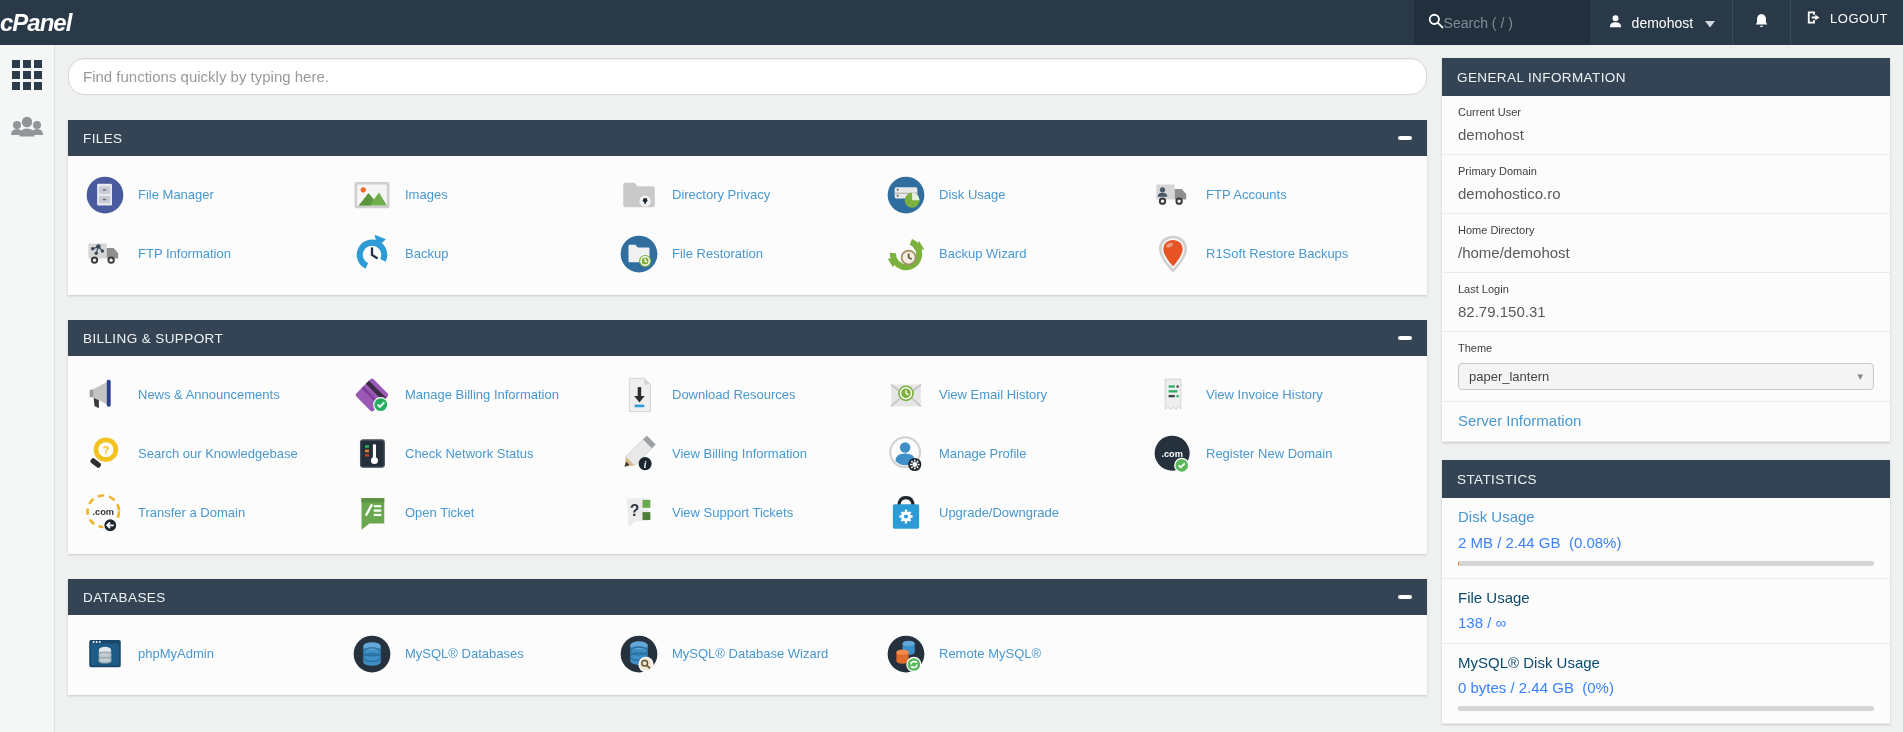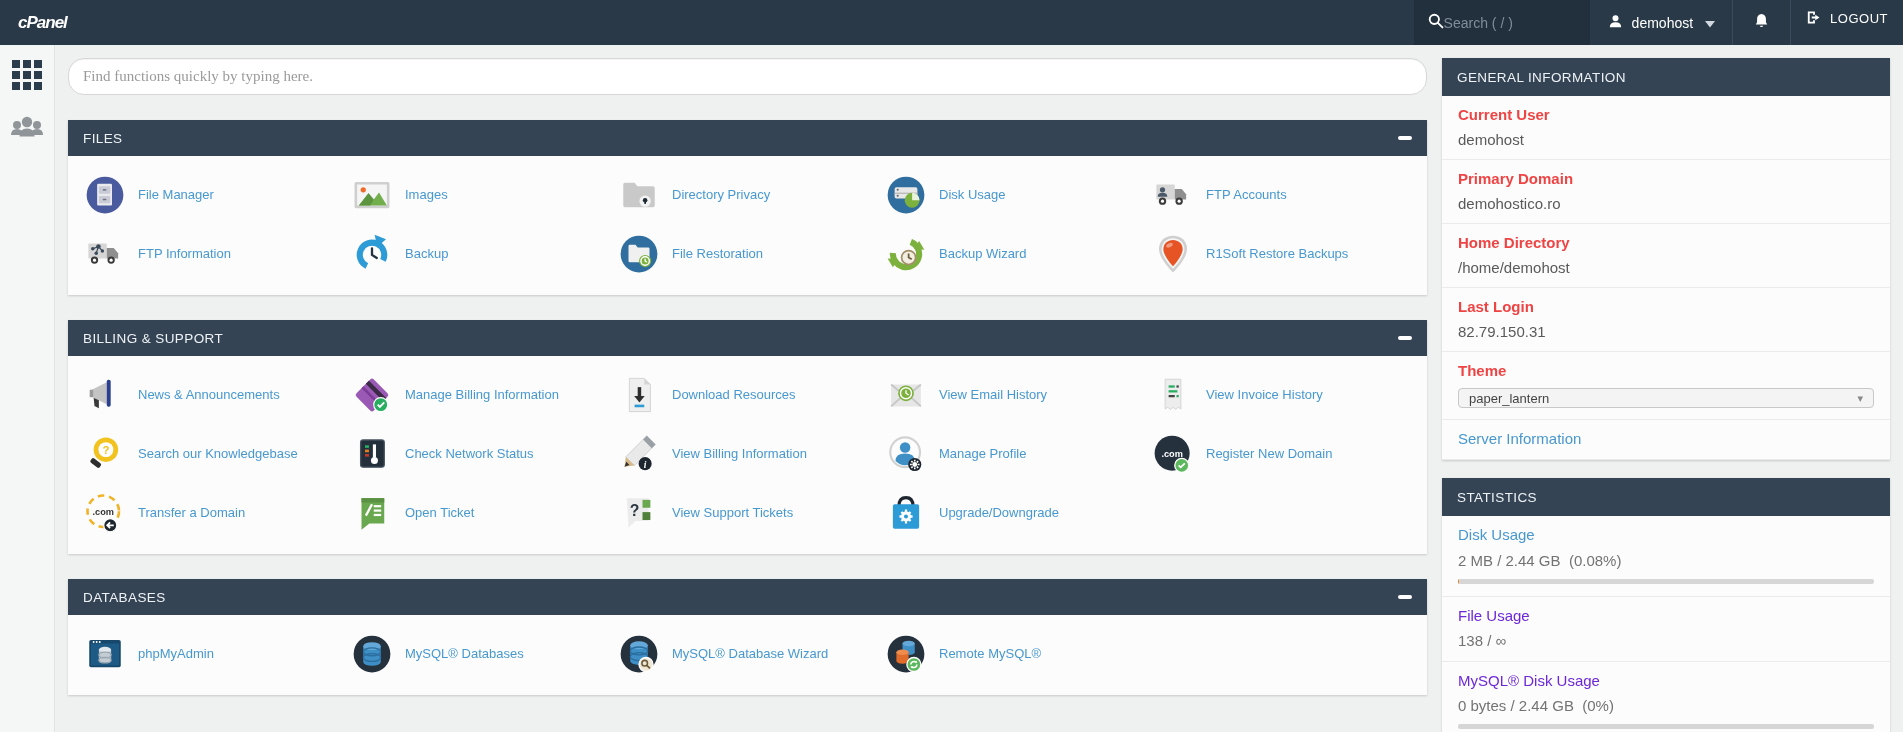--- a/index.html
+++ b/index.html
@@ -1,65 +1,65 @@
 <!DOCTYPE html>
 <html><head>
 <meta charset="utf-8">
 <style>
   *{box-sizing:border-box;margin:0;padding:0}
   html,body{width:1903px;height:732px;overflow:hidden}
   body{background:#eff1f1;font-family:"Liberation Sans",sans-serif}
 
   
   .navbar{height:45px;background:#293948;display:flex;align-items:stretch;color:#fff}
-  .logo{display:flex;align-items:center;padding-left:18px;font-size:17px;font-weight:bold;font-style:italic;letter-spacing:-1px}
+  .logo{display:flex;align-items:center;font-size:24px;font-weight:bold;font-style:italic;letter-spacing:-1px}
   .nav-spacer{flex:1}
   .nav-search{width:176px;background:#22303e;display:flex;align-items:center;gap:0;padding:0 13px}
   .nav-search input{background:transparent;border:none;outline:none;color:#cfd8de;font-size:14px;width:100%;font-family:"Liberation Sans",sans-serif}
   .nav-search input::placeholder{color:#7f8d99}
   .nav-item{display:flex;align-items:center;gap:8px;padding:0 17px;font-size:14px;cursor:pointer}
   .nav-user .uname{margin-right:4px}
   .nav-bell,.nav-logout{border-left:1px solid #3a4b5b}
   .nav-bell{padding:0 19px}
   .nav-logout{font-size:13px;letter-spacing:.5px;padding:0 15px 8px 14px}
 
   
   .layout{display:flex;height:687px}
   .iconbar{width:55px;background:#f5f6f6;border-right:1px solid #e2e4e4;display:flex;flex-direction:column;align-items:center;padding-top:15px;gap:24px}
   .iconbar .ib{cursor:pointer;display:flex}
   .main{flex:1;padding:13px 15px 0 13px;min-width:0}
   aside{width:448px;margin:13px 13px 0 0}
 
   
-  .qf-input{width:100%;height:37px;border:1px solid #d7d7d7;border-radius:16px;padding:0 14px;font-size:15px;color:#555;background:#fff;box-shadow:inset 0 1px 1px rgba(0,0,0,.05);font-family:Liberation Serif, serif;outline:none}
+  .qf-input{width:100%;height:37px;border:1px solid #d7d7d7;border-radius:16px;padding:0 14px;font-size:15px;color:#555;background:#fff;box-shadow:inset 0 1px 1px rgba(0,0,0,.05);font-family:Liberation Sans, sans-serif;outline:none}
   .qf-input::placeholder{color:#9a9a9a}
 
   
   .panel{margin-top:25px;background:#fcfcfc;box-shadow:0 1px 2px rgba(0,0,0,.16)}
   .panel-header{height:36px;background:#344454;color:#eef2f5;display:flex;align-items:center;justify-content:space-between;padding:7px 15px;font-size:13.5px;letter-spacing:.4px}
   .collapse{width:14px;height:4px;background:#fff;border-radius:2px;cursor:pointer}
   .grid{display:grid;grid-template-columns:repeat(5,1fr);padding:9px 8px 12px 16px}
   .item{display:flex;align-items:center;gap:12px;height:59px;min-width:0}
   .app-icon{width:42px;height:42px;flex:none;display:flex;cursor:pointer}
   .app-label{color:#4898d0;font-size:13px;text-decoration:none;cursor:pointer;white-space:nowrap}
 
   
   .side-panel{background:#fcfcfc;box-shadow:0 1px 2px rgba(0,0,0,.16)}
   .side-panel .panel-header{height:38px}
   .side-row{padding:10px 16px 11px;border-bottom:1px solid #ebebeb}
-  .side-label{font-weight:bold;font-size:15px;color:#ef4444}
+  .side-label{font-weight:normal;font-size:11px;color:#404040}
   .side-value{font-size:15px;color:#5a5a5a;margin-top:8px}
-  .select{margin-top:9px;height:20px;border:1px solid #c8c8c8;border-radius:4px;background:#f4f4f4;display:flex;align-items:center;justify-content:space-between;padding:0 10px;font-size:13px;color:#444;cursor:pointer}
+  .select{margin-top:9px;height:27px;border:1px solid #c8c8c8;border-radius:4px;background:#f4f4f4;display:flex;align-items:center;justify-content:space-between;padding:0 10px;font-size:13px;color:#444;cursor:pointer}
   .select .caret{color:#888;font-size:11px}
   .link{color:#4898d0;font-size:15px;cursor:pointer;text-decoration:none}
   .stats{margin-top:18px}
   .stat-row{padding:10px 16px 12px;border-bottom:1px solid #ebebeb}
-  .stat-label{font-size:15px;color:#6d28d9}
+  .stat-label{font-size:15px;color:#0c4a6e}
   .stat-label.is-link{color:#4898d0;cursor:pointer}
-  .stat-value{font-size:15px;color:#737373;margin-top:8px}
+  .stat-value{font-size:15px;color:#3b82f6;margin-top:8px}
   .bar{height:5px;background:#d6d6d6;border-radius:2px;margin-top:10px;position:relative;overflow:hidden}
   .bar-fill{position:absolute;left:0;top:0;bottom:0;background:#e67e22}
 </style>
 </head>
 <body>
 
 <header class="navbar">
   <div class="logo">cPanel</div>
   <div class="nav-spacer"></div>
   <div class="nav-search">

